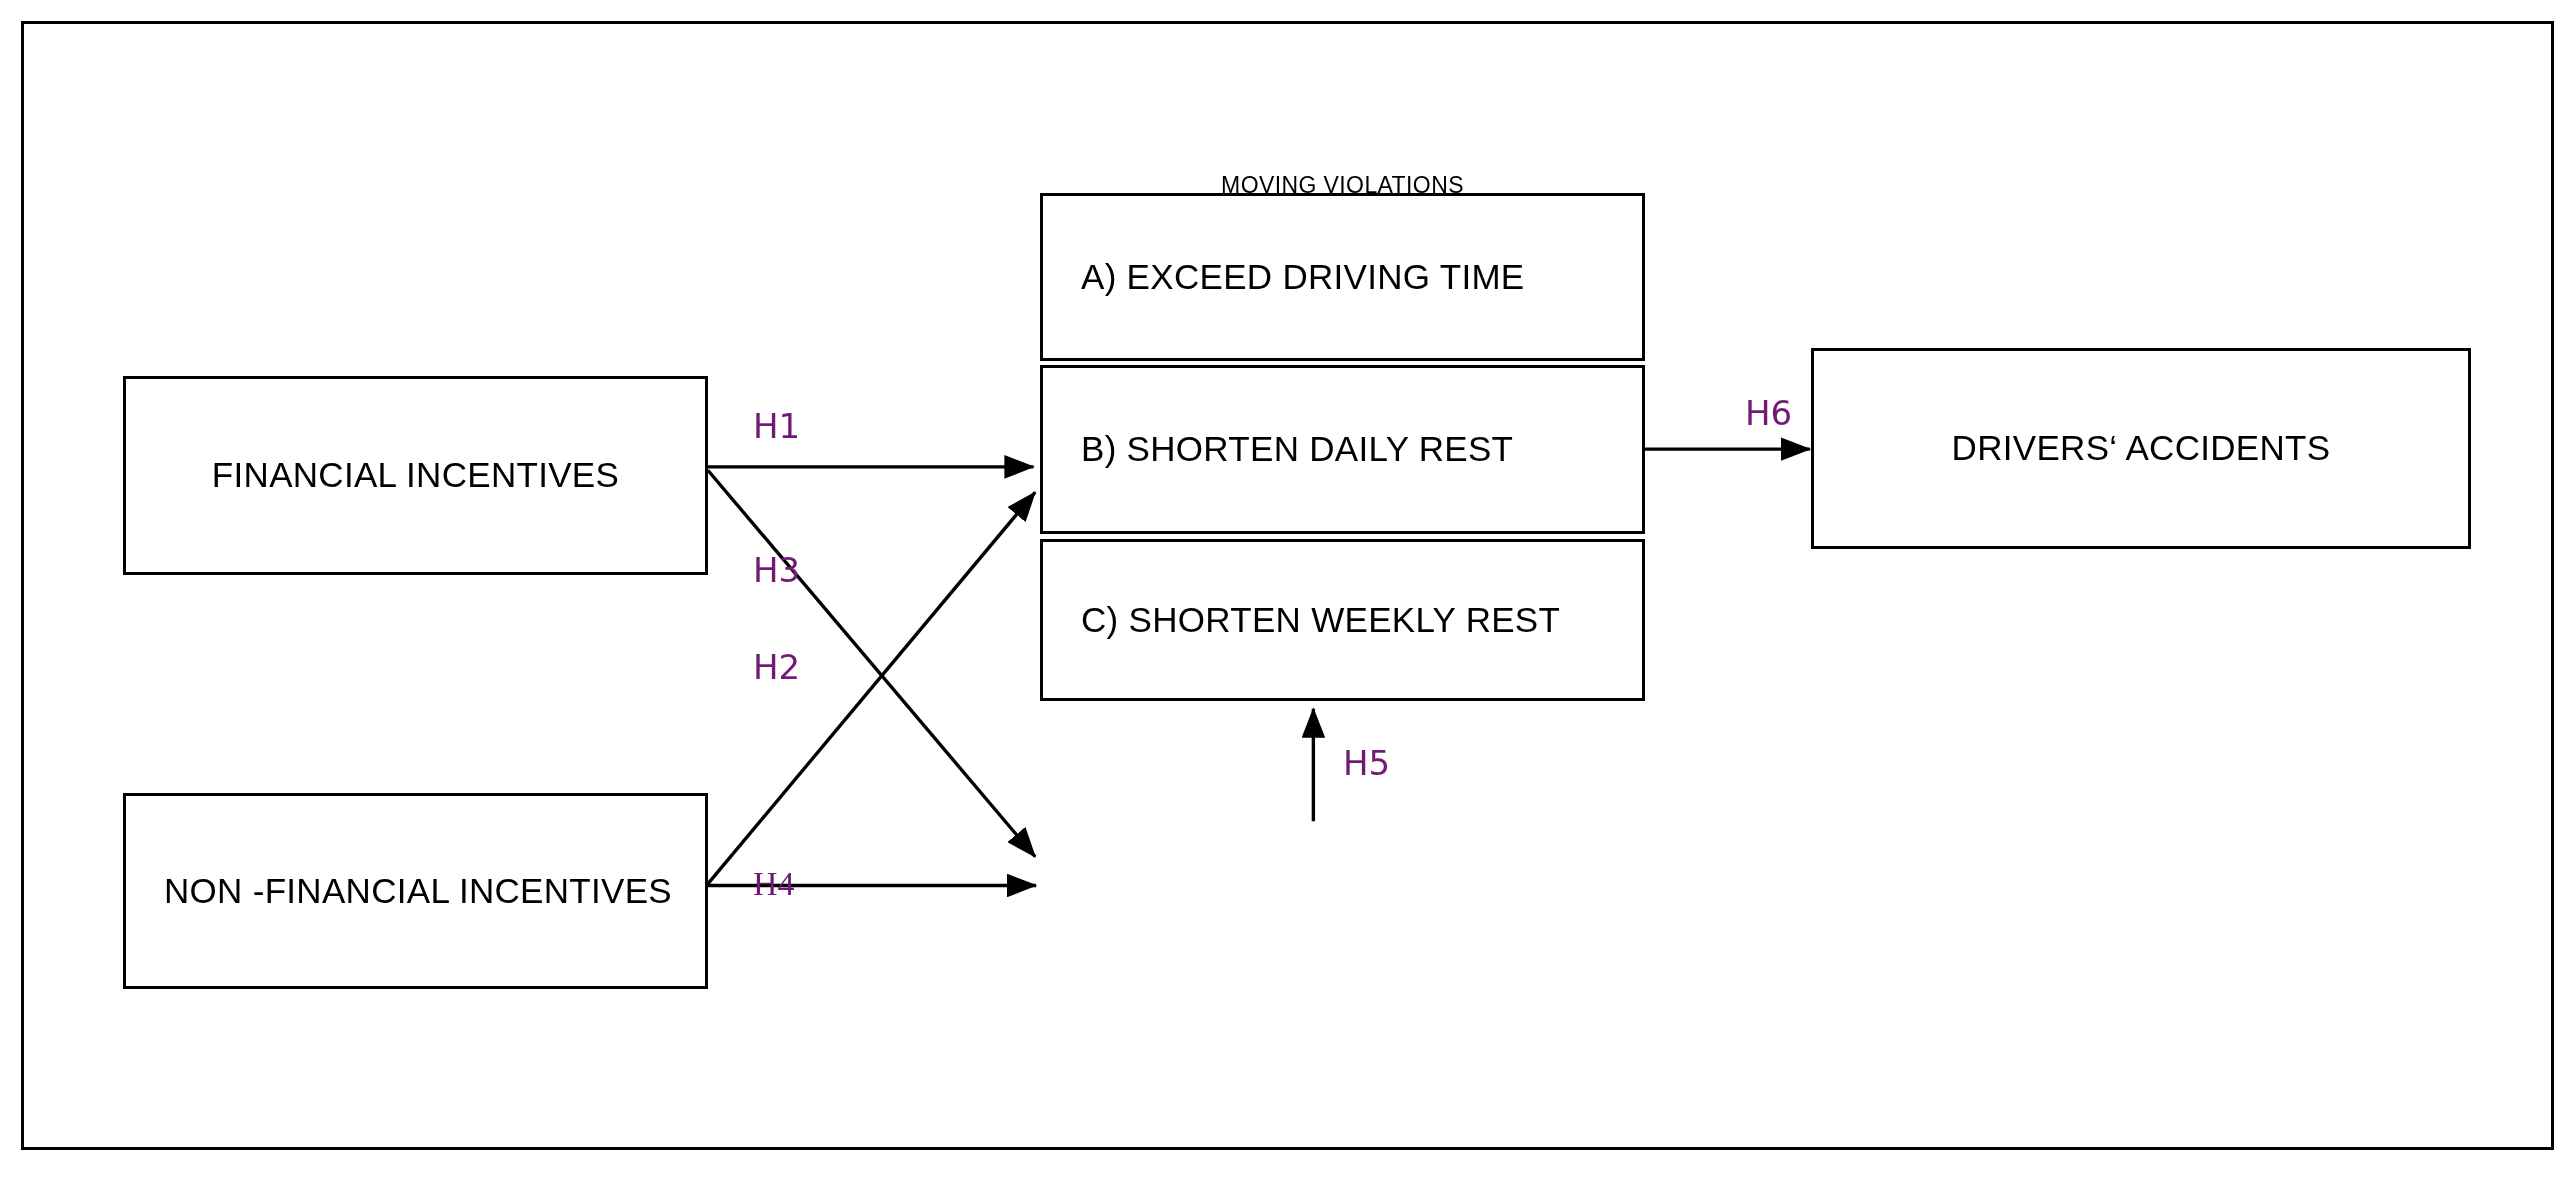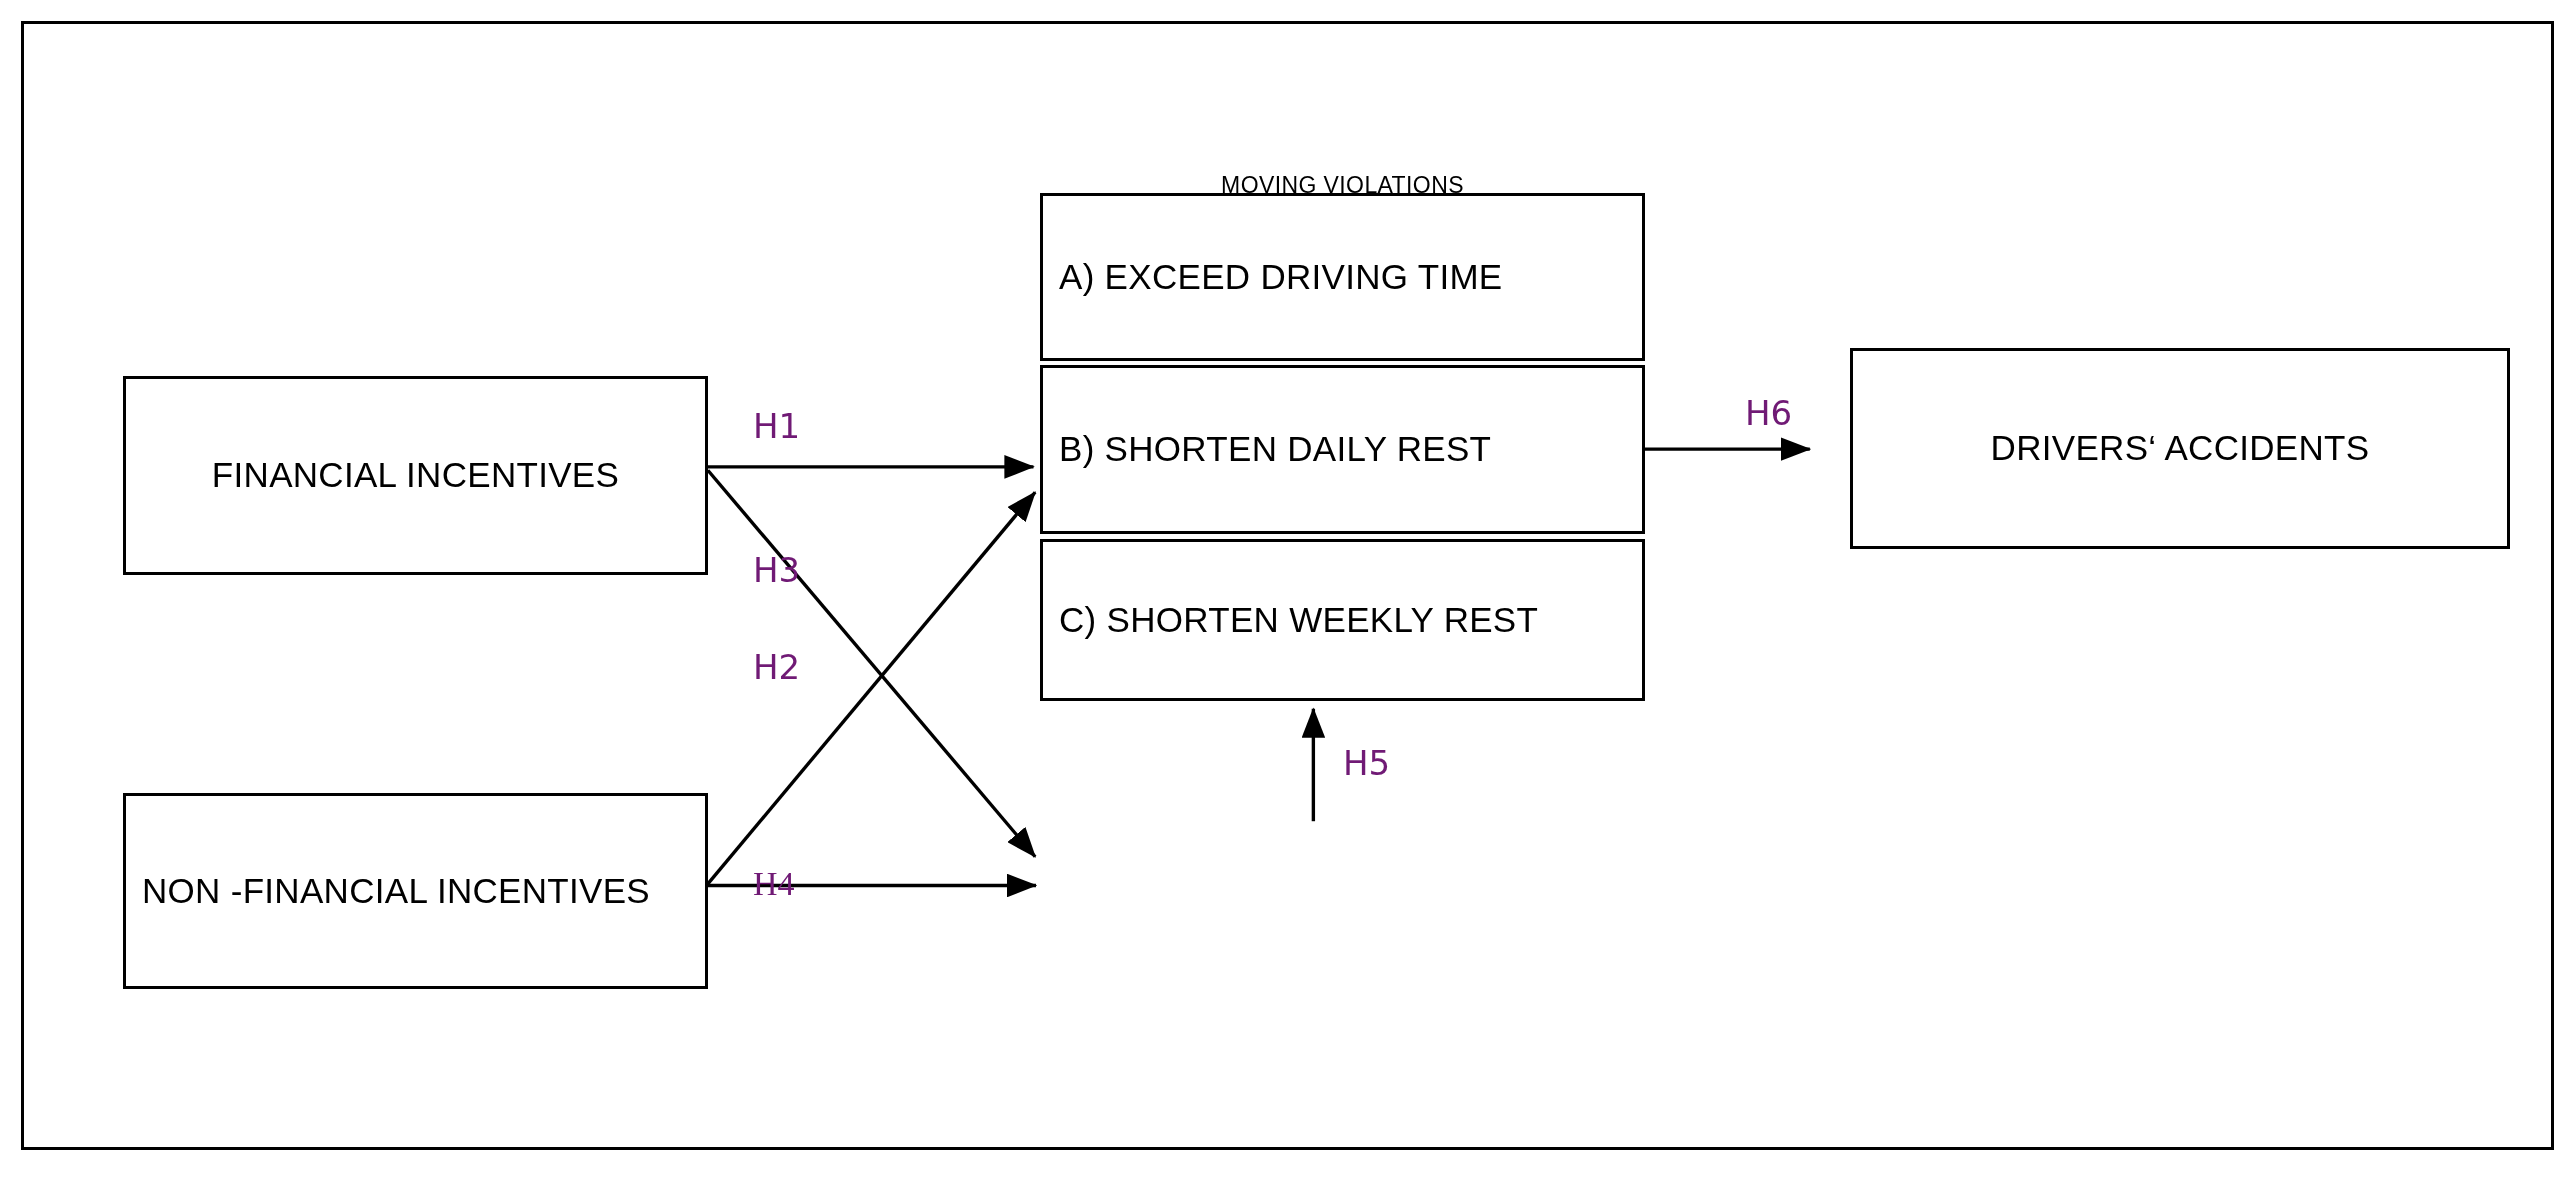--- a/index.html
+++ b/index.html
@@ -41,20 +41,21 @@
     color: #000000;
     line-height: 1.32;
     white-space: pre-line;
   }
   .node-box.left-text {
     justify-content: flex-start;
   }
   .node-box.left-text .node-label {
     padding-left: 16px;
     text-align: left;
+    margin-left: 22px;
   }
   #group-title {
     position: absolute;
     left: 1040px;
     top: 137px;
     width: 605px;
     text-align: center;
     font-family: "Liberation Sans", sans-serif;
     font-size: 23px;
     letter-spacing: 0.4px;
@@ -120,21 +121,21 @@
 
   <div class="node-box left-text" style="left:1040px; top:365px; width:605px; height:169px;">
     <span class="node-label">B) SHORTEN DAILY REST</span>
   </div>
 
   <div class="node-box left-text" style="left:1040px; top:539px; width:605px; height:162px;">
     <span class="node-label">C) SHORTEN WEEKLY REST</span>
   </div>
 
 
-  <div class="node-box" style="left:1811px; top:348px; width:660px; height:201px;margin-left:39px;">
+  <div class="node-box" style="left:1811px; top:348px; width:660px; height:201px;">
     <span class="node-label">DRIVERS‘ ACCIDENTS</span>
   </div>
 
   <div class="edge-label" style="left:753px; top:406px;">H1</div>
   <div class="edge-label" style="left:753px; top:550px;">H3</div>
   <div class="edge-label" style="left:753px; top:647px;">H2</div>
   <div class="edge-label" style="left:753px; top:865px;font-family:Liberation Serif, serif;">H4</div>
   <div class="edge-label" style="left:1343px; top:743px;">H5</div>
   <div class="edge-label" style="left:1745px; top:393px;">H6</div>
 

